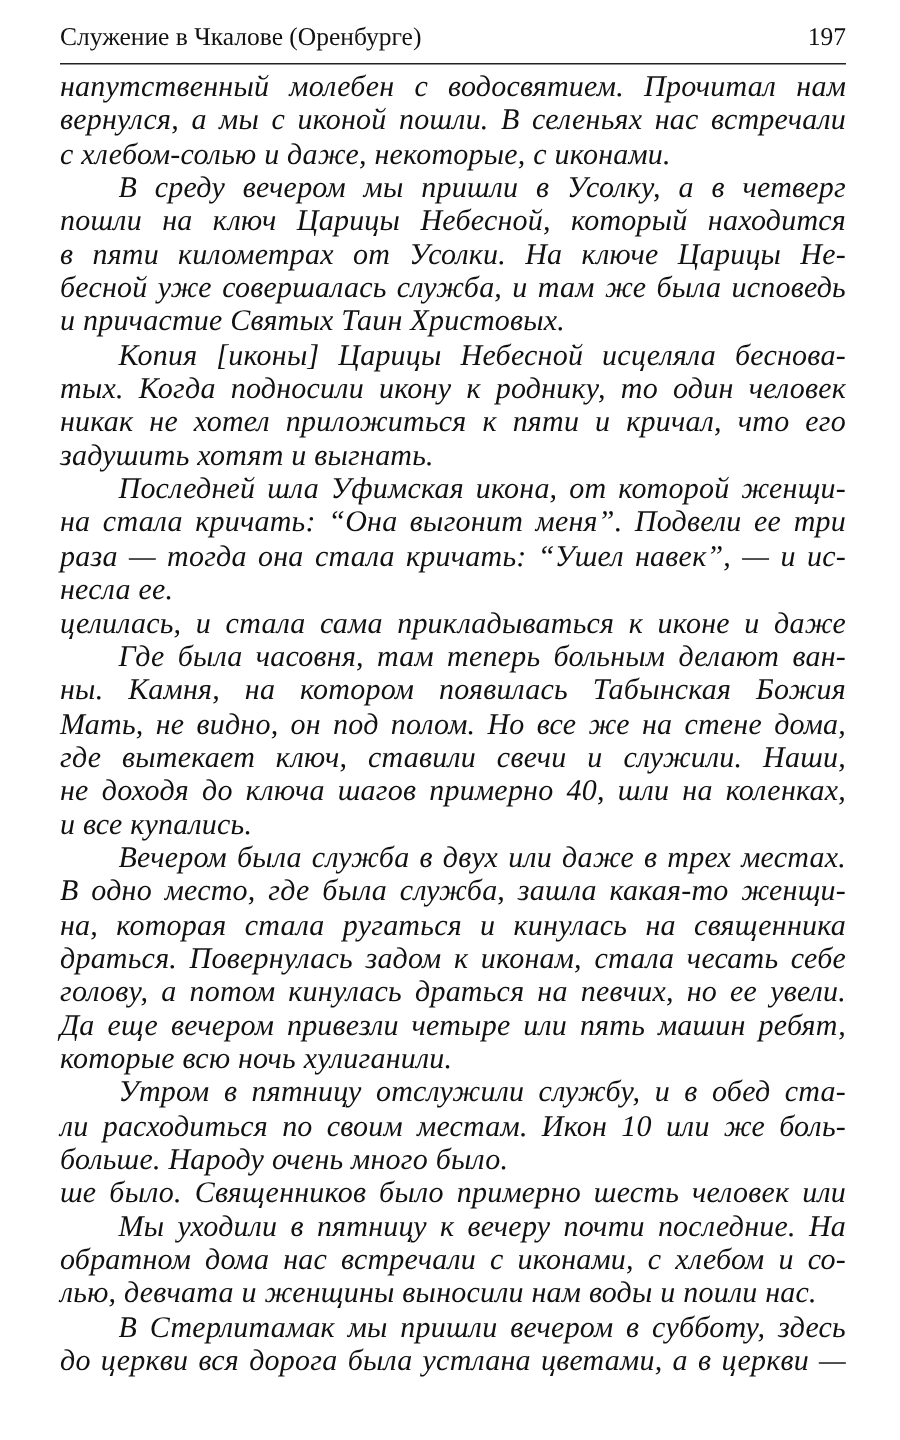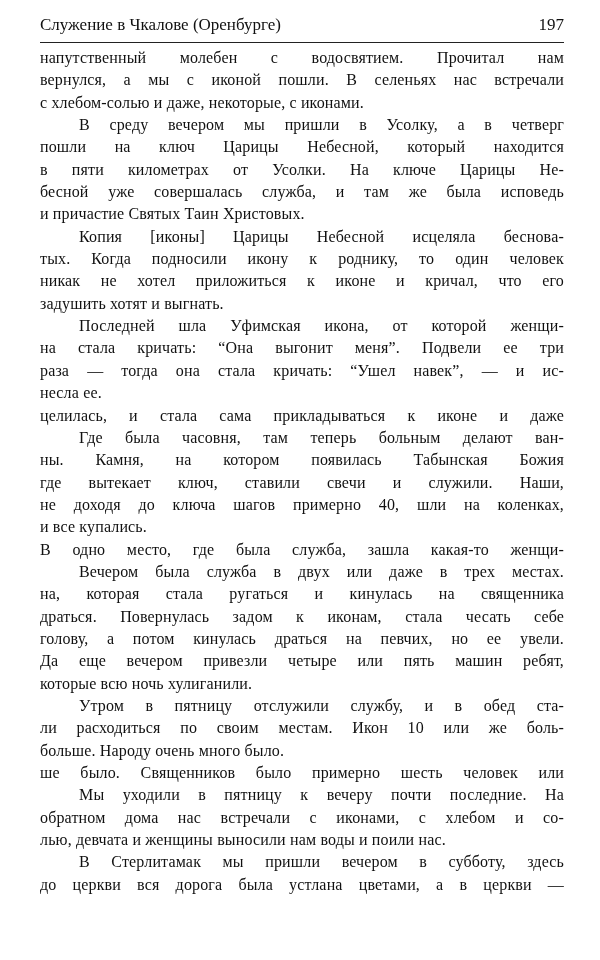--- a/index.html
+++ b/index.html
@@ -27,21 +27,22 @@
     font-family: "Liberation Serif", "DejaVu Serif", serif;
     font-size: 17px;
     line-height: 22px;
     padding-bottom: 6px;
     border-bottom: 1px solid #222;
     gap: 44px;
   }
   .body-text {
     margin-top: 4px;
     font-family: "Liberation Serif", "DejaVu Serif", serif;
-    font-size: 16px;
+    font-style: italic;
+    font-size: 20px;
     line-height: 22.35px;
     letter-spacing: 0.15px;
   }
   .line {
     display: block;
     white-space: nowrap;
     text-align: justify;
     text-align-last: justify;
     height: 22.35px;
   }
@@ -73,43 +74,44 @@
       <span class="line indent">В среду вечером мы пришли в Усолку, а в четверг</span>
       <span class="line">пошли на ключ Царицы Небесной, который находится</span>
       <span class="line">в пяти километрах от Усолки. На ключе Царицы Не-</span>
       <span class="line">бесной уже совершалась служба, и там же была исповедь</span>
       <span class="line last">и причастие Святых Таин Христовых.</span>
     </div>
 
     <div>
       <span class="line indent">Копия [иконы] Царицы Небесной исцеляла бесновa-</span>
       <span class="line">тых. Когда подносили икону к роднику, то один человек</span>
-      <span class="line">никак не хотел приложиться к иконе и кричал, что его</span>
+      <span class="line">никак не хотел приложиться к пяти и кричал, что его</span>
       <span class="line last">задушить хотят и выгнать.</span>
     </div>
 
     <div>
       <span class="line indent">Последней шла Уфимская икона, от которой женщи-</span>
       <span class="line">на стала кричать: “Она выгонит меня”. Подвели ее три</span>
       <span class="line">раза — тогда она стала кричать: “Ушел навек”, — и ис-</span>
       <span class="line last">несла ее.</span>
       <span class="line">целилась, и стала сама прикладываться к иконе и даже</span>
     </div>
 
     <div>
       <span class="line indent">Где была часовня, там теперь больным делают ван-</span>
       <span class="line">ны. Камня, на котором появилась Табынская Божия</span>
+      <span class="line">Мать, не видно, он под полом. Но все же на стене дома,</span>
       <span class="line">где вытекает ключ, ставили свечи и служили. Наши,</span>
       <span class="line">не доходя до ключа шагов примерно 40, шли на коленках,</span>
       <span class="line last">и все купались.</span>
     </div>
 
     <div>
+      <span class="line indent">Вечером была служба в двух или даже в трех местах.</span>
       <span class="line">В одно место, где была служба, зашла какая-то женщи-</span>
-      <span class="line indent">Вечером была служба в двух или даже в трех местах.</span>
       <span class="line">на, которая стала ругаться и кинулась на священника</span>
       <span class="line">драться. Повернулась задом к иконам, стала чесать себе</span>
       <span class="line">голову, а потом кинулась драться на певчих, но ее увели.</span>
       <span class="line">Да еще вечером привезли четыре или пять машин ребят,</span>
       <span class="line last">которые всю ночь хулиганили.</span>
     </div>
 
     <div>
       <span class="line indent">Утром в пятницу отслужили службу, и в обед ста-</span>
       <span class="line">ли расходиться по своим местам. Икон 10 или же боль-</span>

